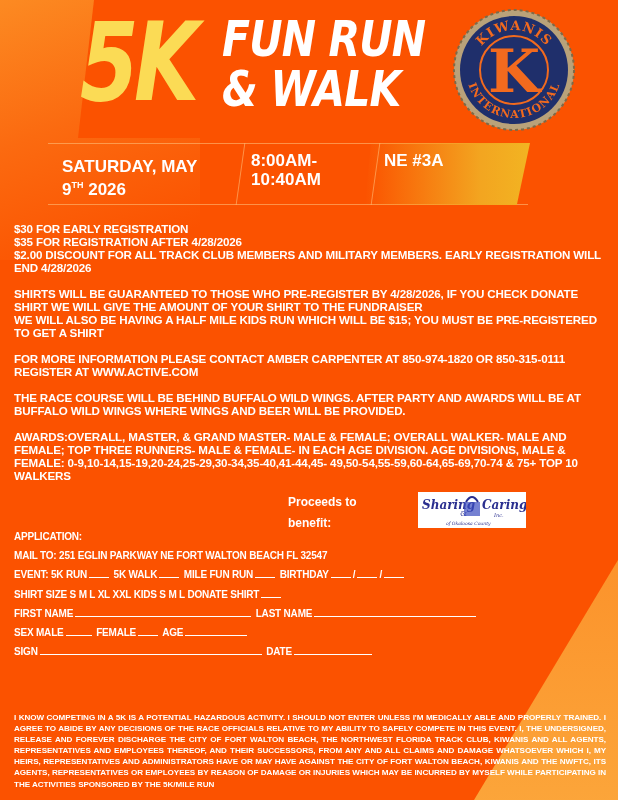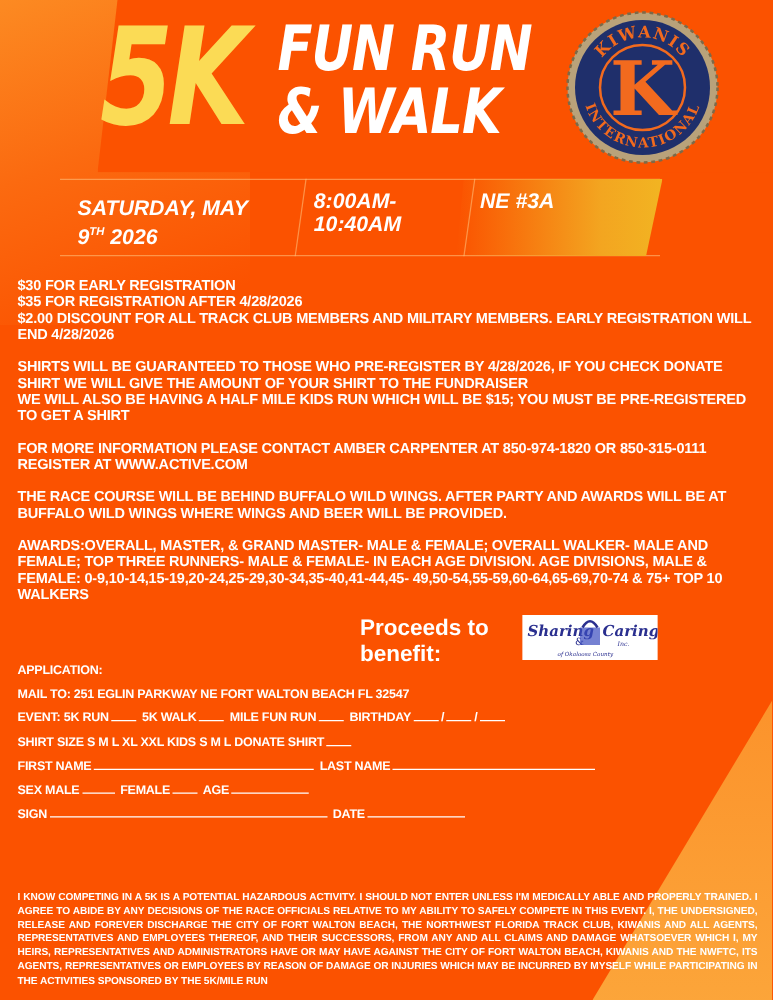--- a/index.html
+++ b/index.html
@@ -52,40 +52,40 @@
       border-top: 1px solid rgba(255,190,120,0.6);
       border-bottom: 1px solid rgba(255,190,120,0.6);
     }
     .info-yellow {
       position: absolute; left: 365px; top: 143px; width: 165px; height: 62px;
       background: linear-gradient(90deg, rgba(251,120,20,0) 0%, #f3a520 70%, #f2b422 100%);
       clip-path: polygon(6px 0, 100% 0, 92% 100%, 0 100%);
     }
     .info-cell {
       position: absolute; top: 157px;
-      font-weight: bold; font-style: italic;
+      font-weight: bold; 
       font-size: 17px; line-height: 19px;
       color: #ffffff;
     }
     .info-div {
       position: absolute; top: 143px; width: 1px; height: 62px;
       background: rgba(255,190,120,0.6);
       transform: skewX(-8deg);
     }
     .info-cell sup { font-size: 9px; vertical-align: 7px; }
     .body-text {
       position: absolute; left: 14px; top: 222px; width: 592px;
       font-weight: bold; font-size: 11.6px; line-height: 13px;
       letter-spacing: -0.15px;
     }
     .body-text p { margin-bottom: 13px; }
     .body-text p:last-child { margin-bottom: 0; }
     .proceeds {
       position: absolute; left: 288px; top: 492px;
-      font-weight: bold; font-size: 18px; line-height: 21px;
+      font-weight: bold; font-size: 12px; line-height: 21px;
     }
     .sharing-logo {
       position: absolute; left: 418px; top: 492px; width: 108px; height: 36px;
       background: #ffffff;
     }
     .app {
       position: absolute; left: 14px; top: 527px; width: 560px;
       font-weight: bold; font-size: 10px; line-height: 19.2px;
       letter-spacing: -0.2px;
     }

